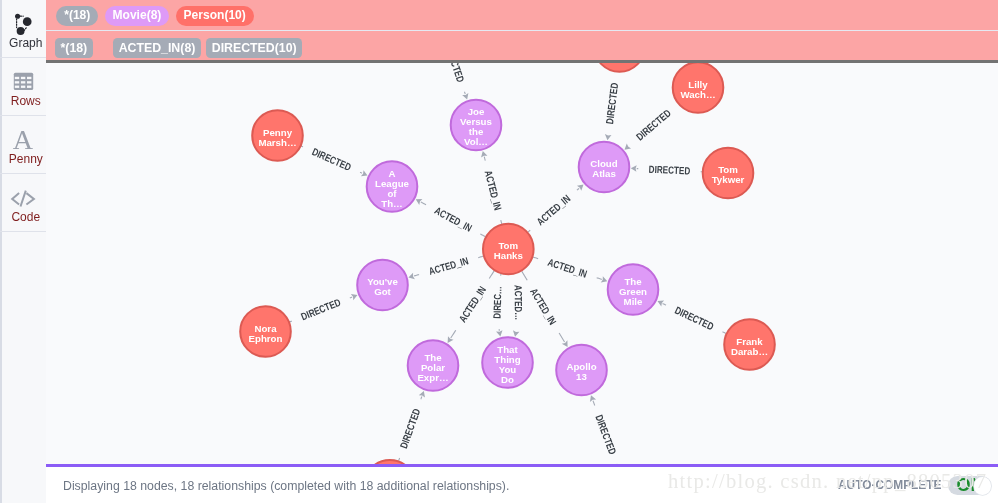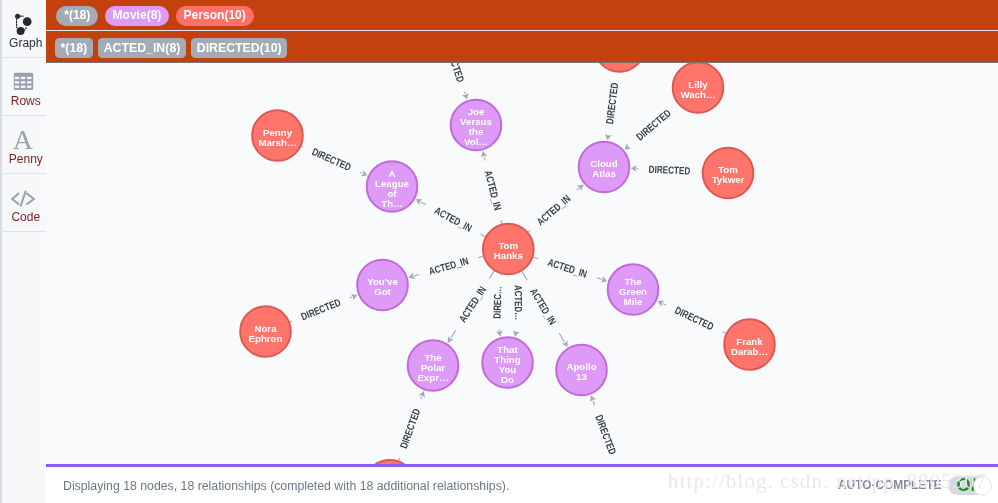--- a/index.html
+++ b/index.html
@@ -11,22 +11,22 @@
            border-right:1px solid #dfe2ea;box-sizing:border-box;}
   #sidebar::before{content:"";position:absolute;left:0;top:0;width:2px;height:503px;background:#d8dce5;}
   .side-item{position:relative;height:58px;box-sizing:border-box;border-bottom:1px solid #dfe2ea;}
   .side-item .ico{position:absolute;left:0;top:0;width:45px;height:36px;}
   .side-item .ico svg{position:absolute;left:0;top:0;}
   .side-item .lbl{position:absolute;left:3.3px;top:36px;width:45px;text-align:center;
                   font-size:12px;line-height:14px;color:#7f1d1d;}
   .side-item.active .lbl{color:#31333b;}
 
   
-  #legend{position:absolute;left:46px;top:0;width:952px;height:63px;background:#c2410c;box-sizing:border-box;
-          border-bottom:1px solid #737373;}
+  #legend{position:absolute;left:46px;top:0;width:952px;height:63px;background:#fca5a5;box-sizing:border-box;
+          border-bottom:3px solid #737373;}
   .legend-row{display:flex;align-items:center;box-sizing:border-box;}
   #legend-nodes{height:31px;border-bottom:1px solid #e5e9f2;padding-left:10.2px;}
   #legend-rels{height:31px;padding-left:9px;}
   .lg-pill{font-size:12.05px;font-weight:bold;color:#fff;padding:0 8px;margin-right:6.2px;margin-top:2.3px;
            height:19.5px;line-height:19.5px;border-radius:10px;white-space:nowrap;}
   .lg-rel{border-radius:4.5px;height:20.4px;line-height:20.4px;padding:0 5.5px;margin-right:5.4px;margin-top:2.7px;font-size:12.34px;}
 
   
   #canvas{position:absolute;left:46px;top:63px;width:952px;height:401px;background:#f9fafc;overflow:hidden;}
   #gsvg{display:block;}
@@ -105,21 +105,21 @@
     </div>
 
   <div id="legend">
     <div class="legend-row" id="legend-nodes">
         <span class="lg-pill " style="background: rgb(165, 171, 182); color: rgb(255, 255, 255);">*(18)</span>
         <span class="lg-pill " style="background: rgb(222, 154, 247); color: rgb(255, 255, 255);">Movie(8)</span>
         <span class="lg-pill " style="background: rgb(255, 112, 105); color: rgb(255, 255, 255);">Person(10)</span>
       </div>
     <div class="legend-row" id="legend-rels">
         <span class="lg-pill lg-rel" style="background: rgb(165, 171, 182); color: rgb(255, 255, 255);">*(18)</span>
-        <span class="lg-pill lg-rel" style="background: rgb(165, 171, 182); color: rgb(255, 255, 255);">ACTED_IN(8)</span>
+        <span class="lg-pill lg-rel" style="background: rgb(165, 171, 182); color: rgb(255, 255, 255); margin-left: 15px;">ACTED_IN(8)</span>
         <span class="lg-pill lg-rel" style="background: rgb(165, 171, 182); color: rgb(255, 255, 255);">DIRECTED(10)</span>
       </div>
   </div>
 
   <div id="canvas">
     <svg id="gsvg" width="952" height="401" viewBox="0 0 952 401">
         <g>
           <g>
             <polygon points="321.50,112.59 314.86,113.24 317.11,110.63 317.54,107.21" class="rel-arrow"></polygon>
             <path d="M 255.09 83.01 L 255.33 83.11 L 255.57 83.22 L 255.81 83.33 L 256.05 83.44 L 256.29 83.54 L 256.53 83.65 L 256.77 83.76 L 257.02 83.87" class="rel-line"></path>

